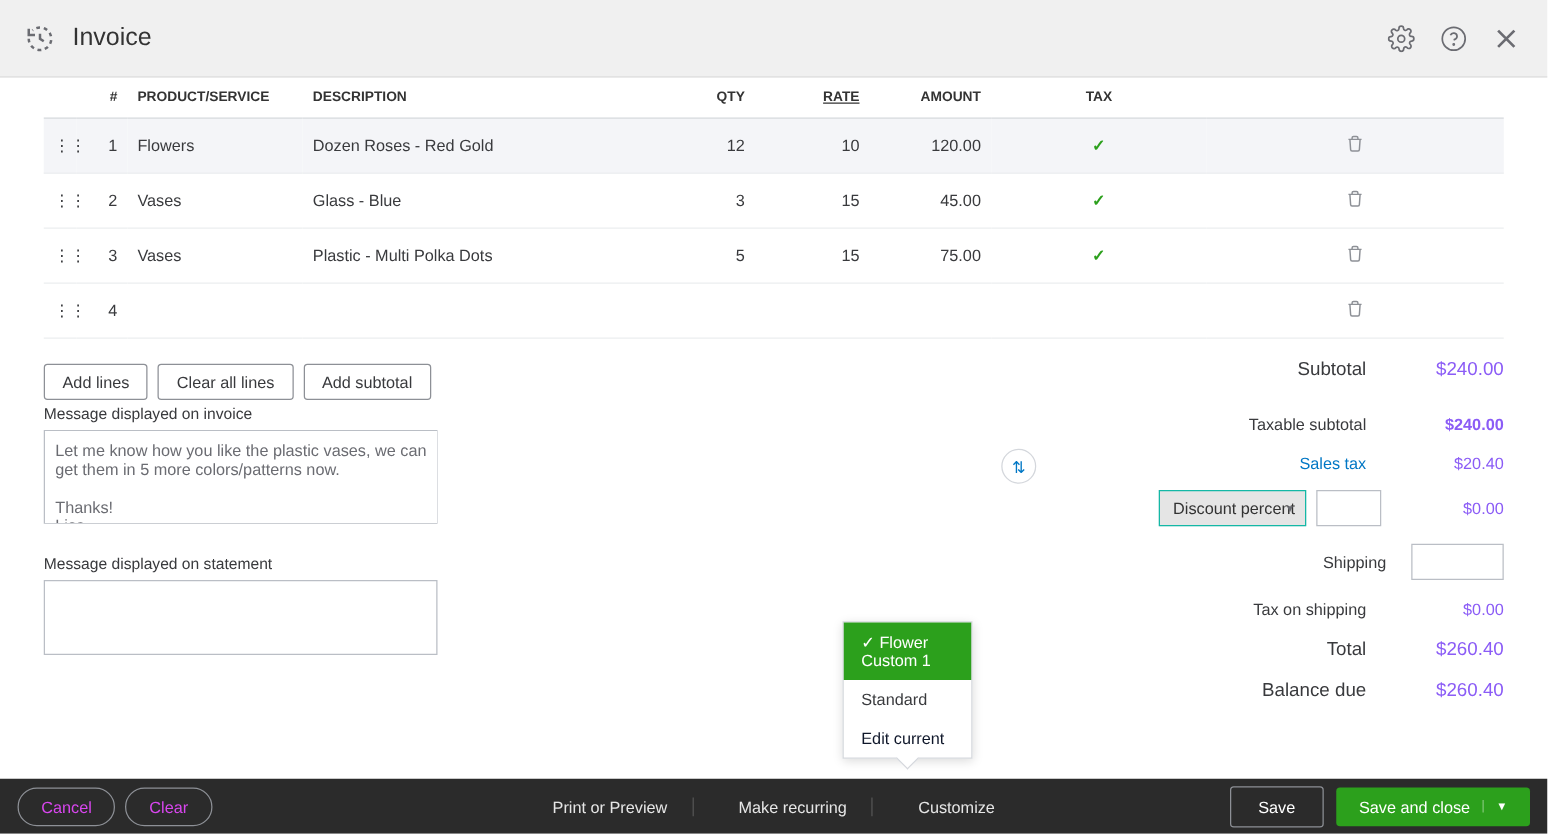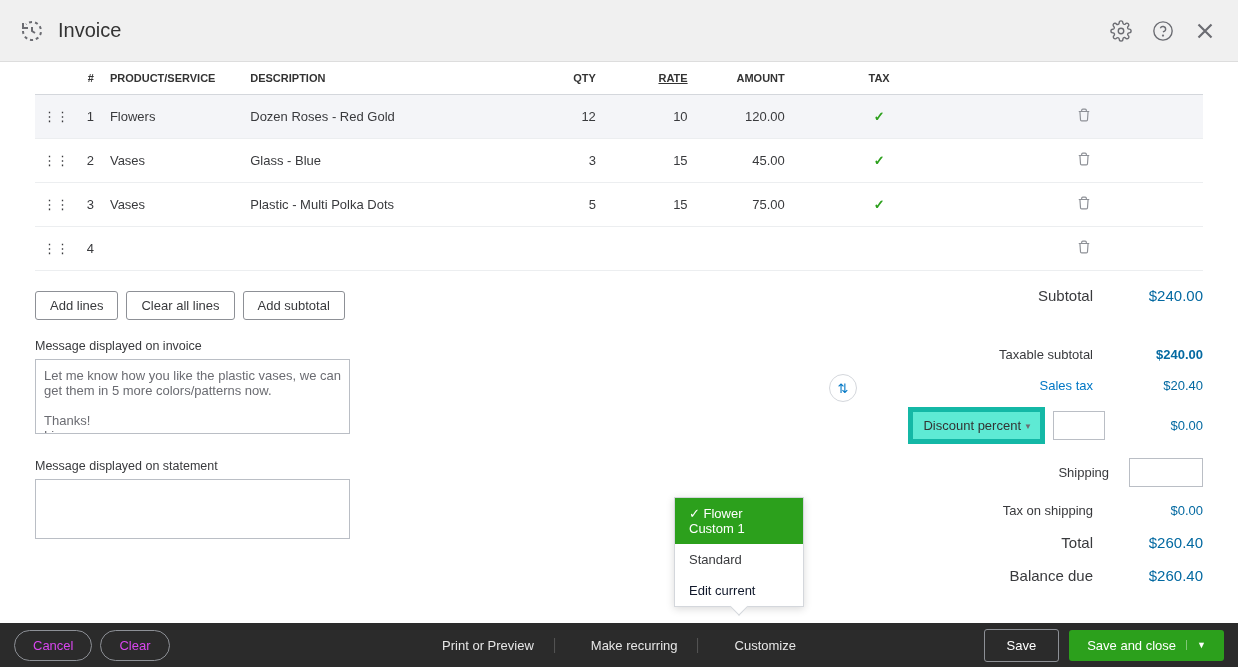--- a/index.html
+++ b/index.html
@@ -26,49 +26,49 @@
 .col-desc { width: 250px; }
 .col-qty { width: 85px; }
 .col-rate { width: 85px; text-decoration: underline; }
 .col-amt { width: 90px; }
 .col-tax { width: 160px; }
 .col-del { width: 220px; text-align: center; }
 .check-icon { color: #2ca01c; font-weight: bold; }
 .trash-icon { color: #8d9096; cursor: pointer; }
 .table-actions { margin-top: 20px; display: flex; gap: 8px; }
 .btn-outline { background: #fff; border: 1px solid #8d9096; border-radius: 3px; padding: 6px 14px; font-size: 13px; color: #393a3d; cursor: pointer; }
-.lower { display: flex; margin-top: 19px; gap: 16px; }
+.lower { display: flex; margin-top: 4px; gap: 44px; }
 .left-col { flex: 0 0 310px; }
 .field-label { font-size: 12.5px; color: #393a3d; margin-bottom: 6px; display: block; }
 .textarea { width: 315px; height: 75px; border: 1px solid #babec5; padding: 8px; font-size: 13px; font-family: inherit; resize: none; color: #6b6c72; }
 .textarea.tall { height: 60px; }
 .mid-col { flex: 1; position: relative; }
 .swap-icon { position: absolute; right: 0; top: 35px; width: 28px; height: 28px; border: 1px solid #d4d7dc; border-radius: 50%; display: flex; align-items: center; justify-content: center; color: #0077c5; font-size: 13px; background: #fff; }
 .right-col { flex: 0 0 330px; }
 .totals-row { display: flex; justify-content: flex-end; align-items: center; padding: 8px 0; font-size: 13px; gap: 20px; }
 .totals-label { color: #393a3d; }
 .totals-label.link { color: #0077c5; cursor: pointer; }
-.totals-val { min-width: 90px; text-align: right; color: #0369a1; }
+.totals-val { min-width: 90px; text-align: right; color: #8b5cf6; }
 .totals-row.big .totals-label { font-size: 15px; font-weight: 500; }
 .totals-row.big .totals-val { font-size: 15px; font-weight: 500; }
 .discount-row { display: flex; justify-content: flex-end; align-items: center; gap: 8px; padding: 6px 0; }
-.select-box { border: 5px solid #14b8a6; padding: 6px 19px 6px 10px; font-size: 13px; background: #5eead4; cursor: pointer; position: relative; display: inline-block; }
+.select-box { border: 1px solid #14b8a6; padding: 6px 8px 6px 10px; font-size: 13px; background: #e5e5e5; cursor: pointer; position: relative; display: inline-block; }
 .select-box::after { content: "▼"; font-size: 8px; position: absolute; right: 8px; top: 50%; transform: translateY(-50%); color: #6b6c72; }
 .small-input { width: 52px; border: 1px solid #babec5; padding: 6px; font-size: 13px; }
 .ship-input { width: 74px; border: 1px solid #babec5; padding: 6px; font-size: 13px; }
 .footer { position: absolute; bottom: 0; left: 0; right: 0; height: 44px; background: #2b2b2b; display: flex; align-items: center; padding: 0 14px; color: #fff; }
 .footer-btn { background: transparent; border: 1px solid #8d9096; color: #d946ef; padding: 7px 18px; border-radius: 18px; font-size: 13px; cursor: pointer; margin-right: 8px; }
 .footer-center { position: absolute; left: 50%; transform: translateX(-50%); display: flex; gap: 16px; }
 .footer-link { color: #e6e6e6; padding: 0 20px; font-size: 13px; cursor: pointer; border-right: 1px solid #555; }
 .footer-link:last-child { border-right: none; }
 .footer-right { margin-left: auto; display: flex; gap: 10px; align-items: center; }
 .save-btn { background: transparent; border: 1px solid #8d9096; color: #fff; padding: 8px 22px; border-radius: 3px; font-size: 13px; cursor: pointer; }
 .save-close { background: #2ca01c; border: none; color: #fff; padding: 8px 18px; border-radius: 3px; font-size: 13px; cursor: pointer; display: flex; align-items: center; gap: 10px; }
 .save-close .arrow { border-left: 1px solid rgba(255,255,255,0.4); padding-left: 10px; font-size: 9px; }
-.dropdown-menu { position: absolute; bottom: 60px; left: 674px; width: 130px; background: #fff; border: 1px solid #d4d7dc; box-shadow: 0 2px 8px rgba(0,0,0,0.15); z-index: 100; }
+.dropdown-menu { position: absolute; bottom: 60px; left: 674px; width: 104px; background: #fff; border: 1px solid #d4d7dc; box-shadow: 0 2px 8px rgba(0,0,0,0.15); z-index: 100; }
 .dropdown-menu::after { content: ""; position: absolute; bottom: -7px; left: 50%; transform: translateX(-50%) rotate(45deg); width: 12px; height: 12px; background: #fff; border-right: 1px solid #d4d7dc; border-bottom: 1px solid #d4d7dc; }
 .dropdown-item { padding: 8px 14px; font-size: 13px; cursor: pointer; color: #393a3d; }
 .dropdown-item.selected { background: #2ca01c; color: #fff; }
 .dropdown-item.disabled { color: #0f172a; cursor: default; }
 </style>
 </head>
 <body>
 
 <div class="header">
   <span class="header-icon">

